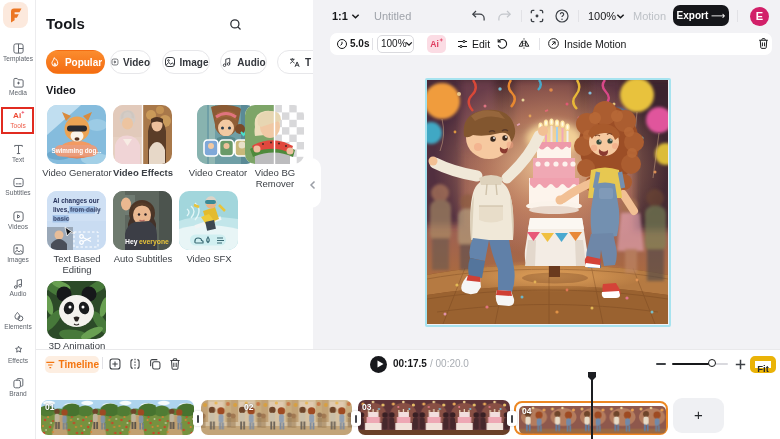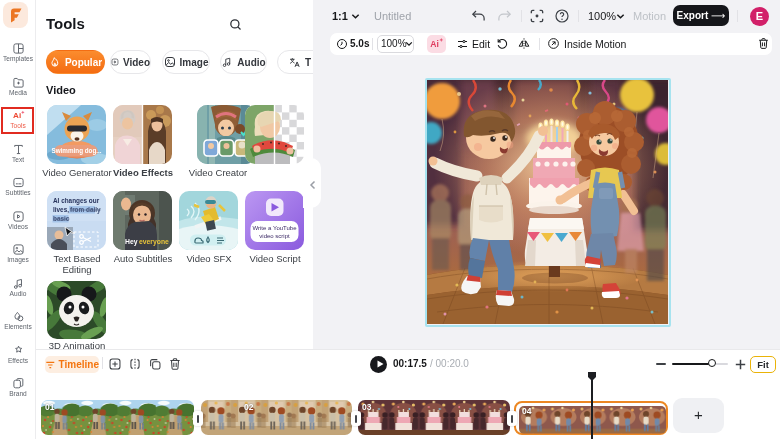--- a/index.html
+++ b/index.html
@@ -566,20 +566,21 @@
           <g fill="#3a2420">
             <circle cx="18" cy="39" r=".9"></circle>
             <circle cx="26" cy="37.5" r=".9"></circle>
             <circle cx="34" cy="38.5" r=".9"></circle>
             <circle cx="41" cy="41" r=".9"></circle>
           </g>
           <circle cx="12" cy="44" r="3.5" fill="#eec0a0"></circle>
           <circle cx="45" cy="46" r="3.5" fill="#eec0a0"></circle>
           <rect x="28.8" width="1.4" height="59" fill="#fff"></rect>
         </svg>
+      <div class="cl">Video BG<br>Remover</div>
     </div>
     <div class="card" style="left:11px;top:191px;">
       <svg width="59" height="59" viewBox="0 0 59 59">
           <rect width="59" height="59" fill="#c9dcf2"></rect>
           <rect width="59" height="30" fill="#cfe0f4"></rect>
           <text x="6" y="12" font-size="6.4" font-weight="bold" fill="#27335c" font-family="Liberation Sans">AI changes our</text>
           <text x="6" y="21" font-size="6.4" font-weight="bold" fill="#27335c" font-family="Liberation Sans">lives,</text>
           <rect x="22" y="15" width="26" height="7.5" fill="#9fc0e8" opacity=".85"></rect>
           <text x="23" y="21" font-size="6.4" font-weight="bold" fill="#44547a" text-decoration="line-through" font-family="Liberation Sans">from daily</text>
           <rect x="5.5" y="24" width="16" height="7.5" fill="#9fc0e8" opacity=".85"></rect>
@@ -635,37 +636,20 @@
           <rect x="26" y="9" width="11" height="4" rx="2" fill="#3a8a96"></rect>
           <path d="M40 14l6 6M20 16l-5-2" stroke="#e8c43a" stroke-width="2.5"></path>
           <rect x="11" y="43.5" width="36" height="11" rx="5.5" fill="#cdeef1" opacity=".9"></rect>
           <g stroke="#3a6a74" stroke-width="1.2" fill="none">
             <path d="M16 50q0-3 3-3 3.5 0 3.5 2.5 2 0 1.5 2.5h-7q-1.5 0-1-2z"></path>
             <path d="M29 45.5q2.5 3.5 0 5.5-2.5-2 0-5.5z" transform="translate(0 .5)"></path>
             <path d="M38 47h6M38 49.5h7M38 52h5"></path>
           </g>
         </svg>
       <div class="cl">Video SFX</div>
-    </div>
-    <div class="card" style="left:209px;top:191px;">
-      <svg width="59" height="59" viewBox="0 0 59 59">
-          <defs>
-            <linearGradient id="vsg" x1="0" y1="0" x2="1" y2="1">
-              <stop offset="0" stop-color="#bb97f2"></stop>
-              <stop offset="1" stop-color="#8a5ade"></stop>
-            </linearGradient>
-          </defs>
-          <rect width="59" height="59" fill="url(#vsg)"></rect>
-          <rect x="21" y="7.5" width="17.5" height="17.5" rx="5" fill="#f4eefc" opacity=".95"></rect>
-          <path d="M26.5 12v8.5l7.5-4.25z" fill="#8a5ade"></path>
-          <rect x="5.5" y="30" width="48" height="21" rx="7" fill="#fff"></rect>
-          <text x="29.5" y="38.5" font-size="6" fill="#3c2a66" text-anchor="middle" font-family="Liberation Sans">Write a YouTube</text>
-          <text x="29.5" y="46.5" font-size="6" fill="#3c2a66" text-anchor="middle" font-family="Liberation Sans">video script</text>
-        </svg>
-      <div class="cl">Video Script</div>
     </div>
     <div class="card" style="left:11px;top:280.5px;">
       <svg width="59" height="58" viewBox="0 0 59 58">
           <rect width="59" height="58" fill="#2c4a28"></rect>
           <g fill="#47793a">
             <ellipse cx="8" cy="8" rx="12" ry="5" transform="rotate(35 8 8)"></ellipse>
             <ellipse cx="50" cy="6" rx="13" ry="5" transform="rotate(-30 50 6)"></ellipse>
             <ellipse cx="5" cy="40" rx="14" ry="5" transform="rotate(-50 5 40)"></ellipse>
             <ellipse cx="54" cy="42" rx="14" ry="5" transform="rotate(55 54 42)"></ellipse>
             <ellipse cx="28" cy="55" rx="16" ry="6" transform="rotate(10 28 55)"></ellipse>
@@ -721,21 +705,21 @@
     <span class="abs" style="left:394px;top:8px;font-size:10px;color:#a9adb3;">/ 00:20.0</span>
     <svg class="abs" style="left:620px;top:13px;" width="10" height="2" viewBox="0 0 10 2">
         <rect width="10" height="2" rx="1" fill="#3d4045"></rect>
       </svg>
     <div class="abs" style="left:636px;top:13.2px;width:41px;height:1.8px;background:#17181a;border-radius:1px;"></div>
     <div class="abs" style="left:677px;top:13.2px;width:15px;height:1.8px;background:#d9d9de;border-radius:1px;"></div>
     <div class="abs" style="left:672px;top:9px;width:8px;height:8px;border-radius:50%;background:#fff;border:1.6px solid #17181a;"></div>
     <svg class="abs" style="left:699px;top:8.5px;" width="11" height="11" viewBox="0 0 11 11" fill="none" stroke="#3d4045" stroke-width="1.5">
         <path d="M5.5 .8v9.4M.8 5.5h9.4"></path>
       </svg>
-    <div class="abs" style="left:714px;top:6px;width:26px;height:17px;background:#fff;border:1px solid #eab308;border-radius:5px;font-size:9.5px;font-weight:bold;color:#26282c;text-align:center;line-height:16px;">Fit</div>
+    <div class="abs" style="left:714px;top:6px;width:26px;height:17px;background:#fff;border:5px solid #eab308;border-radius:5px;font-size:9.5px;font-weight:bold;color:#26282c;text-align:center;line-height:16px;">Fit</div>
     <div class="clip" style="left:5px;top:50px;width:153px;height:35px;">
       <svg width="153" height="35">
           <defs>
             <pattern id="p1" width="38.25" height="35" patternUnits="userSpaceOnUse">
         <rect width="38.25" height="35" fill="#76923f"></rect>
         <rect width="38.25" height="13" fill="#aed4ee"></rect>
         <ellipse cx="8" cy="3" rx="6" ry="2.2" fill="#fff" opacity=".9"></ellipse>
               <ellipse cx="30" cy="5.5" rx="7" ry="2.5" fill="#fff" opacity=".85"></ellipse>
         <ellipse cx="31" cy="10" rx="10" ry="6.5" fill="#47732f"></ellipse>
               <ellipse cx="6" cy="11" rx="8" ry="5.5" fill="#507c34"></ellipse>

